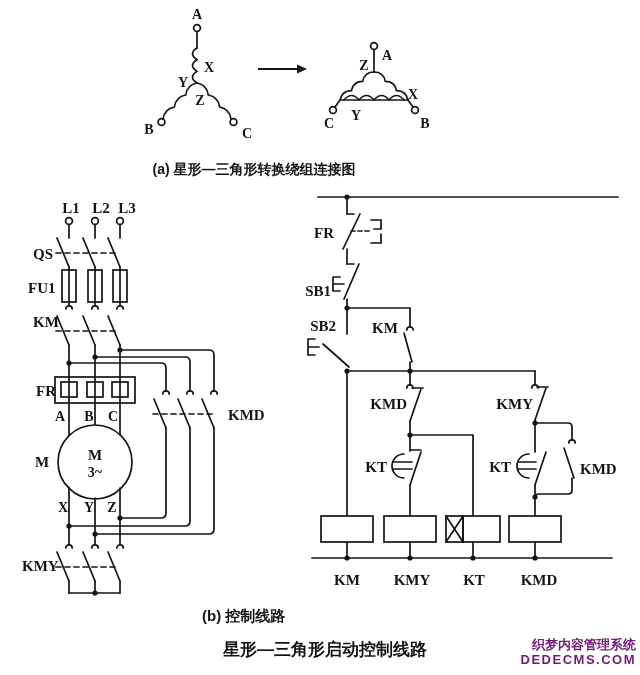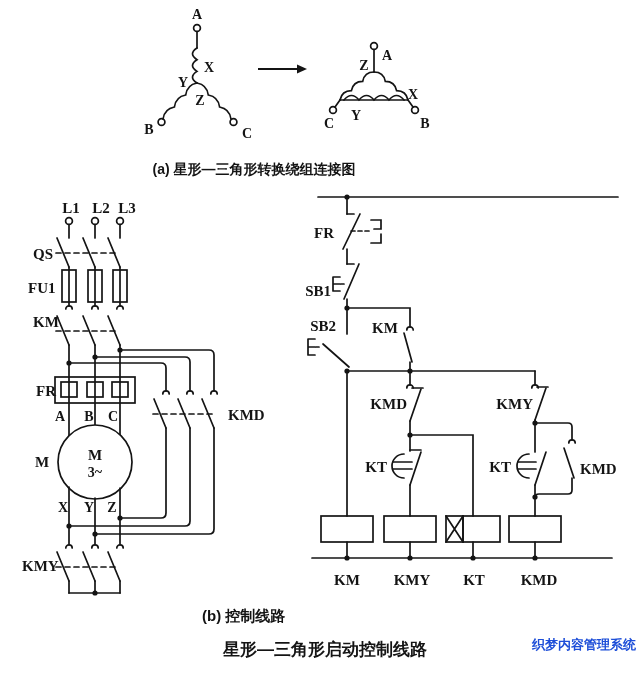--- a/index.html
+++ b/index.html
@@ -7,21 +7,21 @@
         font-family:"Liberation Serif", serif;}
   svg{position:absolute;left:0;top:0;}
   text{fill:#141414;stroke:none;font-family:"Liberation Serif", serif;}
   .lbl{font-size:15px;font-weight:bold;}
   .sm{font-size:14px;font-weight:bold;}
   .cap{font-size:14px;font-weight:600;font-family:"Liberation Sans", sans-serif;}
   .capb{font-size:15px;font-weight:600;font-family:"Liberation Sans", sans-serif;}
   .ttl{font-size:17px;font-weight:bold;font-family:"Liberation Sans", sans-serif;}
   #watermark{position:absolute;right:4px;top:637px;text-align:right;
      font-family:"Liberation Sans", sans-serif;font-weight:bold;
-     color:#1d4ed8;font-size:13px;line-height:15px;
+     color:#701a75;font-size:13px;line-height:15px;
      text-shadow:1px 1px 0 #fff,-1px -1px 0 #fff,1px -1px 0 #fff,-1px 1px 0 #fff,2px 2px 1px #fff;}
   #watermark .wm2{letter-spacing:1.5px;}
 </style>
 </head>
 <body>
 
 <div id="page">
 
 <svg width="640" height="675" viewBox="0 0 640 675">
 
@@ -279,15 +279,16 @@
   <text class="lbl" text-anchor="middle" x="412" y="585">KMY</text>
   <text class="lbl" text-anchor="middle" x="474" y="585">KT</text>
   <text class="lbl" text-anchor="middle" x="539" y="585">KMD</text>
 
   <text class="capb" x="202" y="621">(b) 控制线路</text>
   <text class="ttl" text-anchor="middle" x="325" y="655">星形—三角形启动控制线路</text>
 </svg>
 
 <div id="watermark">
   <div class="wm1">织梦内容管理系统</div>
+  <div class="wm2">DEDECMS.COM</div>
 </div>
 
 </div>
 
 </body></html>

